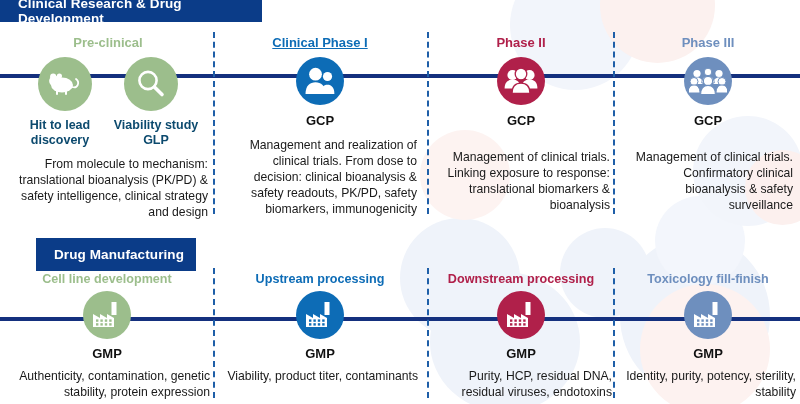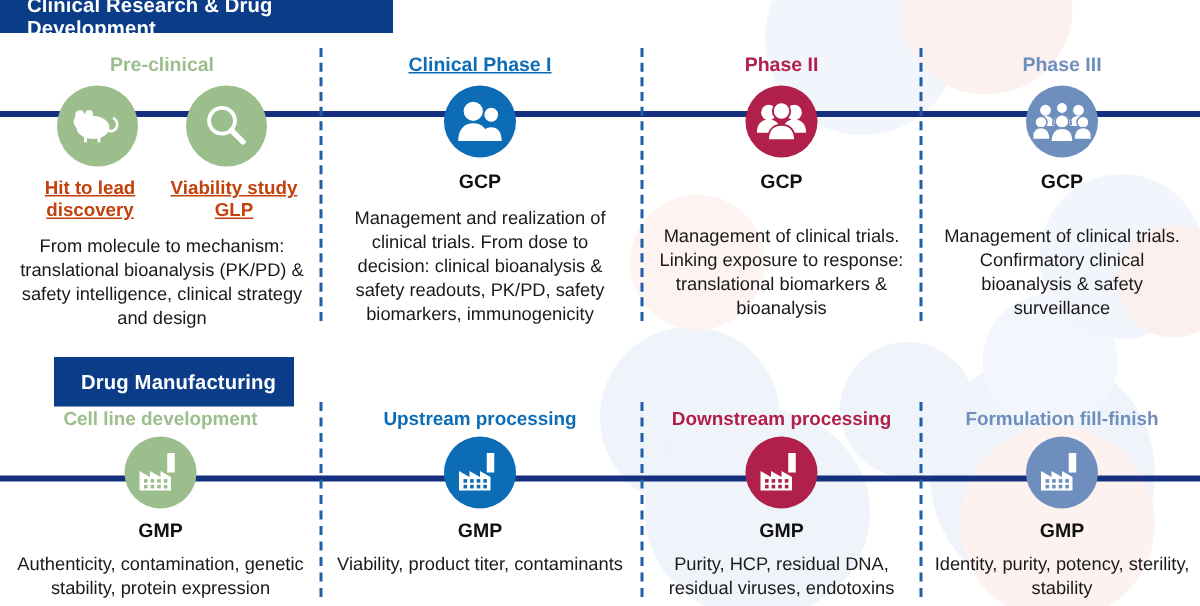--- a/index.html
+++ b/index.html
@@ -59,31 +59,32 @@
   .icon-row{display:flex;justify-content:center;align-items:center;gap:0;}
 
   .icon-badge{
     border-radius:50%;
     display:flex;align-items:center;justify-content:center;
     position:relative;z-index:5;
   }
 
   .icon-labels{
     display:flex;justify-content:center;align-items:center;
-    font-size:12.5px;font-weight:bold;color:#c2410c;line-height:1.2;text-decoration:underline;
+    font-size:12.5px;font-weight:bold;color:#0c4a6e;line-height:1.2;
   }
   .icon-label{width:86px;}
 
   .gmp,.gcp{
     font-size:13px;font-weight:bold;color:#111111;line-height:1.2;
   }
 
   .stage-desc{
     font-size:12.2px;color:#1a1a1a;line-height:1.32;
     margin:15px auto;
+    text-align:right;
   }
 
   svg{display:block;}
 </style>
 </head>
 <body>
 
 <div id="root">
 
   <div class="blob" style="left:400px;top:218px;width:120px;height:120px;background:#EFF3FA;"></div>
@@ -287,21 +288,21 @@
         </svg>
       </div>
     </div>
 
     <div class="gmp" style="margin-top:7px;">GMP</div>
 
     <div class="stage-desc" style="margin-top:6px;width:182px;">Purity, HCP, residual DNA, residual viruses, endotoxins</div>
   </div>
 
   <div class="stage" style="left:618px;top:272px;width:180px;">
-    <div class="stage-title small" style="color:#6E8FBE;">Formulation  fill-finish</div>
+    <div class="stage-title small" style="color:#6E8FBE;">Toxicology  fill-finish</div>
 
     <div class="icon-row" style="margin-top:5px;">
       <div class="icon-badge" style="width:48px;height:48px;background:#6E8FBE;">
         <svg width="30" height="28" viewBox="0 0 30 28" aria-hidden="true">
           <rect x="19.5" y="1" width="5" height="13" fill="#ffffff"></rect>
           <path d="M1 26 L1 13 L8 17 L8 13 L15 17 L15 13 L22 17 L22 26 Z" fill="#ffffff"></path>
           <g fill="#6E8FBE">
             <rect x="4" y="18.4" width="2.4" height="2.4"></rect>
             <rect x="8.4" y="18.4" width="2.4" height="2.4"></rect>
             <rect x="12.8" y="18.4" width="2.4" height="2.4"></rect>

